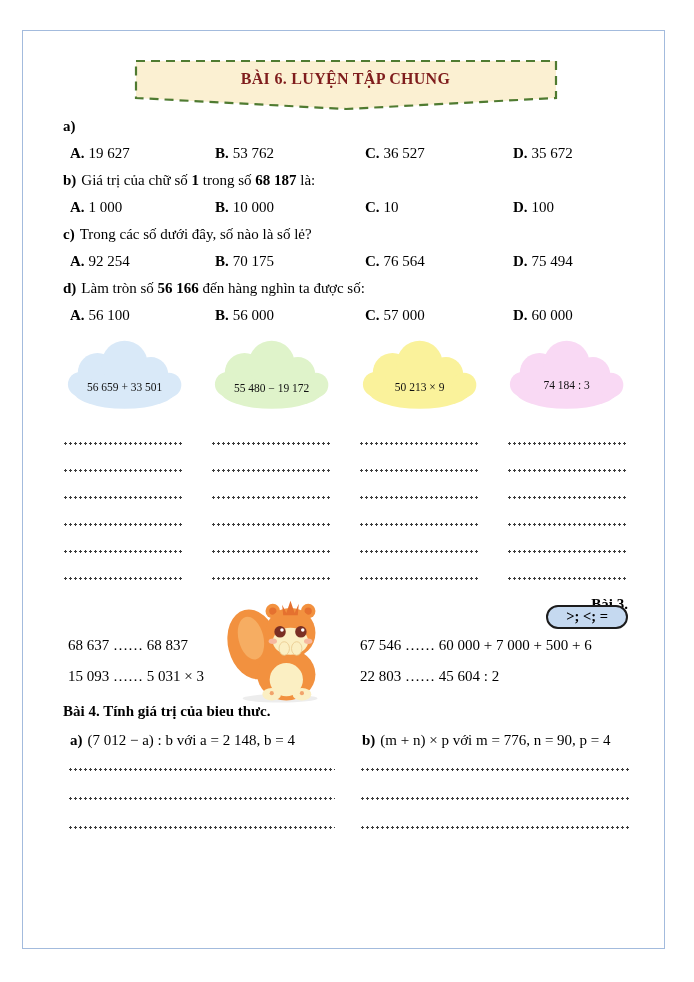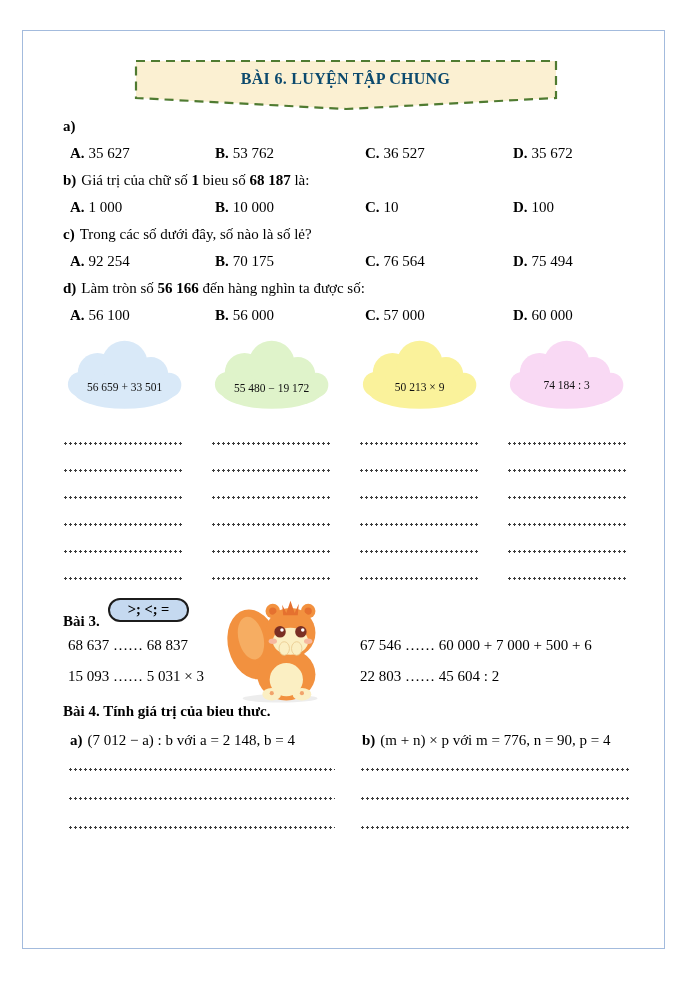--- a/index.html
+++ b/index.html
@@ -11,21 +11,21 @@
     position:absolute;left:22px;top:30px;width:643px;height:919px;
     border:1px solid #a3bbdd;background:#fff;box-sizing:border-box;
   }
   .content{padding:0 36px 0 40px;}
 
   
   .banner-wrap{position:relative;width:424px;height:54px;margin:28px auto 0 auto;}
   .banner-svg{position:absolute;left:0;top:0;width:424px;height:54px;}
   .banner-title{
     position:absolute;top:11px;left:0;right:0;text-align:center;
-    font-weight:bold;font-size:16px;color:#0c4a6e;letter-spacing:.3px;
+    font-weight:bold;font-size:16px;color:#7f1d1d;letter-spacing:.3px;
   }
 
   .h-line{height:27px;display:flex;align-items:center;font-weight:bold;}
   .q-line{height:27px;display:flex;align-items:center;}
   .q-label{font-weight:bold;margin-right:5px;}
   .opts{display:grid;grid-template-columns:145px 150px 148px 1fr;padding-left:7px;height:27px;align-items:center;}
   .opt b{margin-right:4px;}
 
   
   .clouds{display:grid;grid-template-columns:repeat(4,1fr);column-gap:24px;margin-top:2px;}
@@ -34,21 +34,21 @@
   .ansgrid{display:grid;grid-template-columns:repeat(4,1fr);column-gap:27px;margin-top:9px;}
   .dotcell{height:27px;display:flex;align-items:center;}
   .dotline{
     width:100%;height:3px;
     background-image:radial-gradient(circle,#3b3b3b 1.1px,transparent 1.4px);
     background-size:5px 3px;background-repeat:repeat-x;background-position:left center;
   }
 
   
   .ex3{position:relative;margin-top:4px;}
-  .b3-head{height:34px;display:flex;align-items:flex-end;}
+  .b3-head{height:34px;display:flex;align-items:flex-end;flex-direction:column;}
   .b3-label{font-weight:bold;}
   .badge{
     display:inline-block;margin-left:8px;transform:translateY(-8px);
     background:#c5d9f0;border:2px solid #1c1c1c;border-radius:13px;
     padding:1px 18px 2px 18px;font-weight:bold;font-size:14.5px;
   }
   .cmp-grid{display:grid;grid-template-columns:292px 1fr;}
   .cmp-line{height:31px;display:flex;align-items:center;padding-left:5px;}
   .squirrel{position:absolute;left:163px;top:-2px;width:104px;height:110px;z-index:2;}
 
@@ -71,29 +71,29 @@
         <polygon points="2,2 422,2 422,39 212,50 2,39" fill="#fbf0d2" stroke="#4f7b31" stroke-width="2.2" stroke-dasharray="9 6"></polygon>
       </svg>
       <div class="banner-title">BÀI 6. LUYỆN TẬP CHUNG</div>
     </div>
 
 
     <div class="q-line">
       <span class="q-label">a)</span>
     </div>
     <div class="opts">
-      <span class="opt"><b>A.</b><span>35 627</span></span>
+      <span class="opt"><b>A.</b><span>19 627</span></span>
       <span class="opt"><b>B.</b><span>53 762</span></span>
       <span class="opt"><b>C.</b><span>36 527</span></span>
       <span class="opt"><b>D.</b><span>35 672</span></span>
     </div>
 
     <div class="q-line">
       <span class="q-label">b)</span>
-      <span><span>Giá trị của chữ số </span><span style="font-weight: bold;">1</span><span> bieu số </span><span style="font-weight: bold;">68 187</span><span> là:</span></span>
+      <span><span>Giá trị của chữ số </span><span style="font-weight: bold;">1</span><span> trong số </span><span style="font-weight: bold;">68 187</span><span> là:</span></span>
     </div>
     <div class="opts">
       <span class="opt"><b>A.</b><span>1 000</span></span>
       <span class="opt"><b>B.</b><span>10 000</span></span>
       <span class="opt"><b>C.</b><span>10</span></span>
       <span class="opt"><b>D.</b><span>100</span></span>
     </div>
 
     <div class="q-line">
       <span class="q-label">c)</span>

